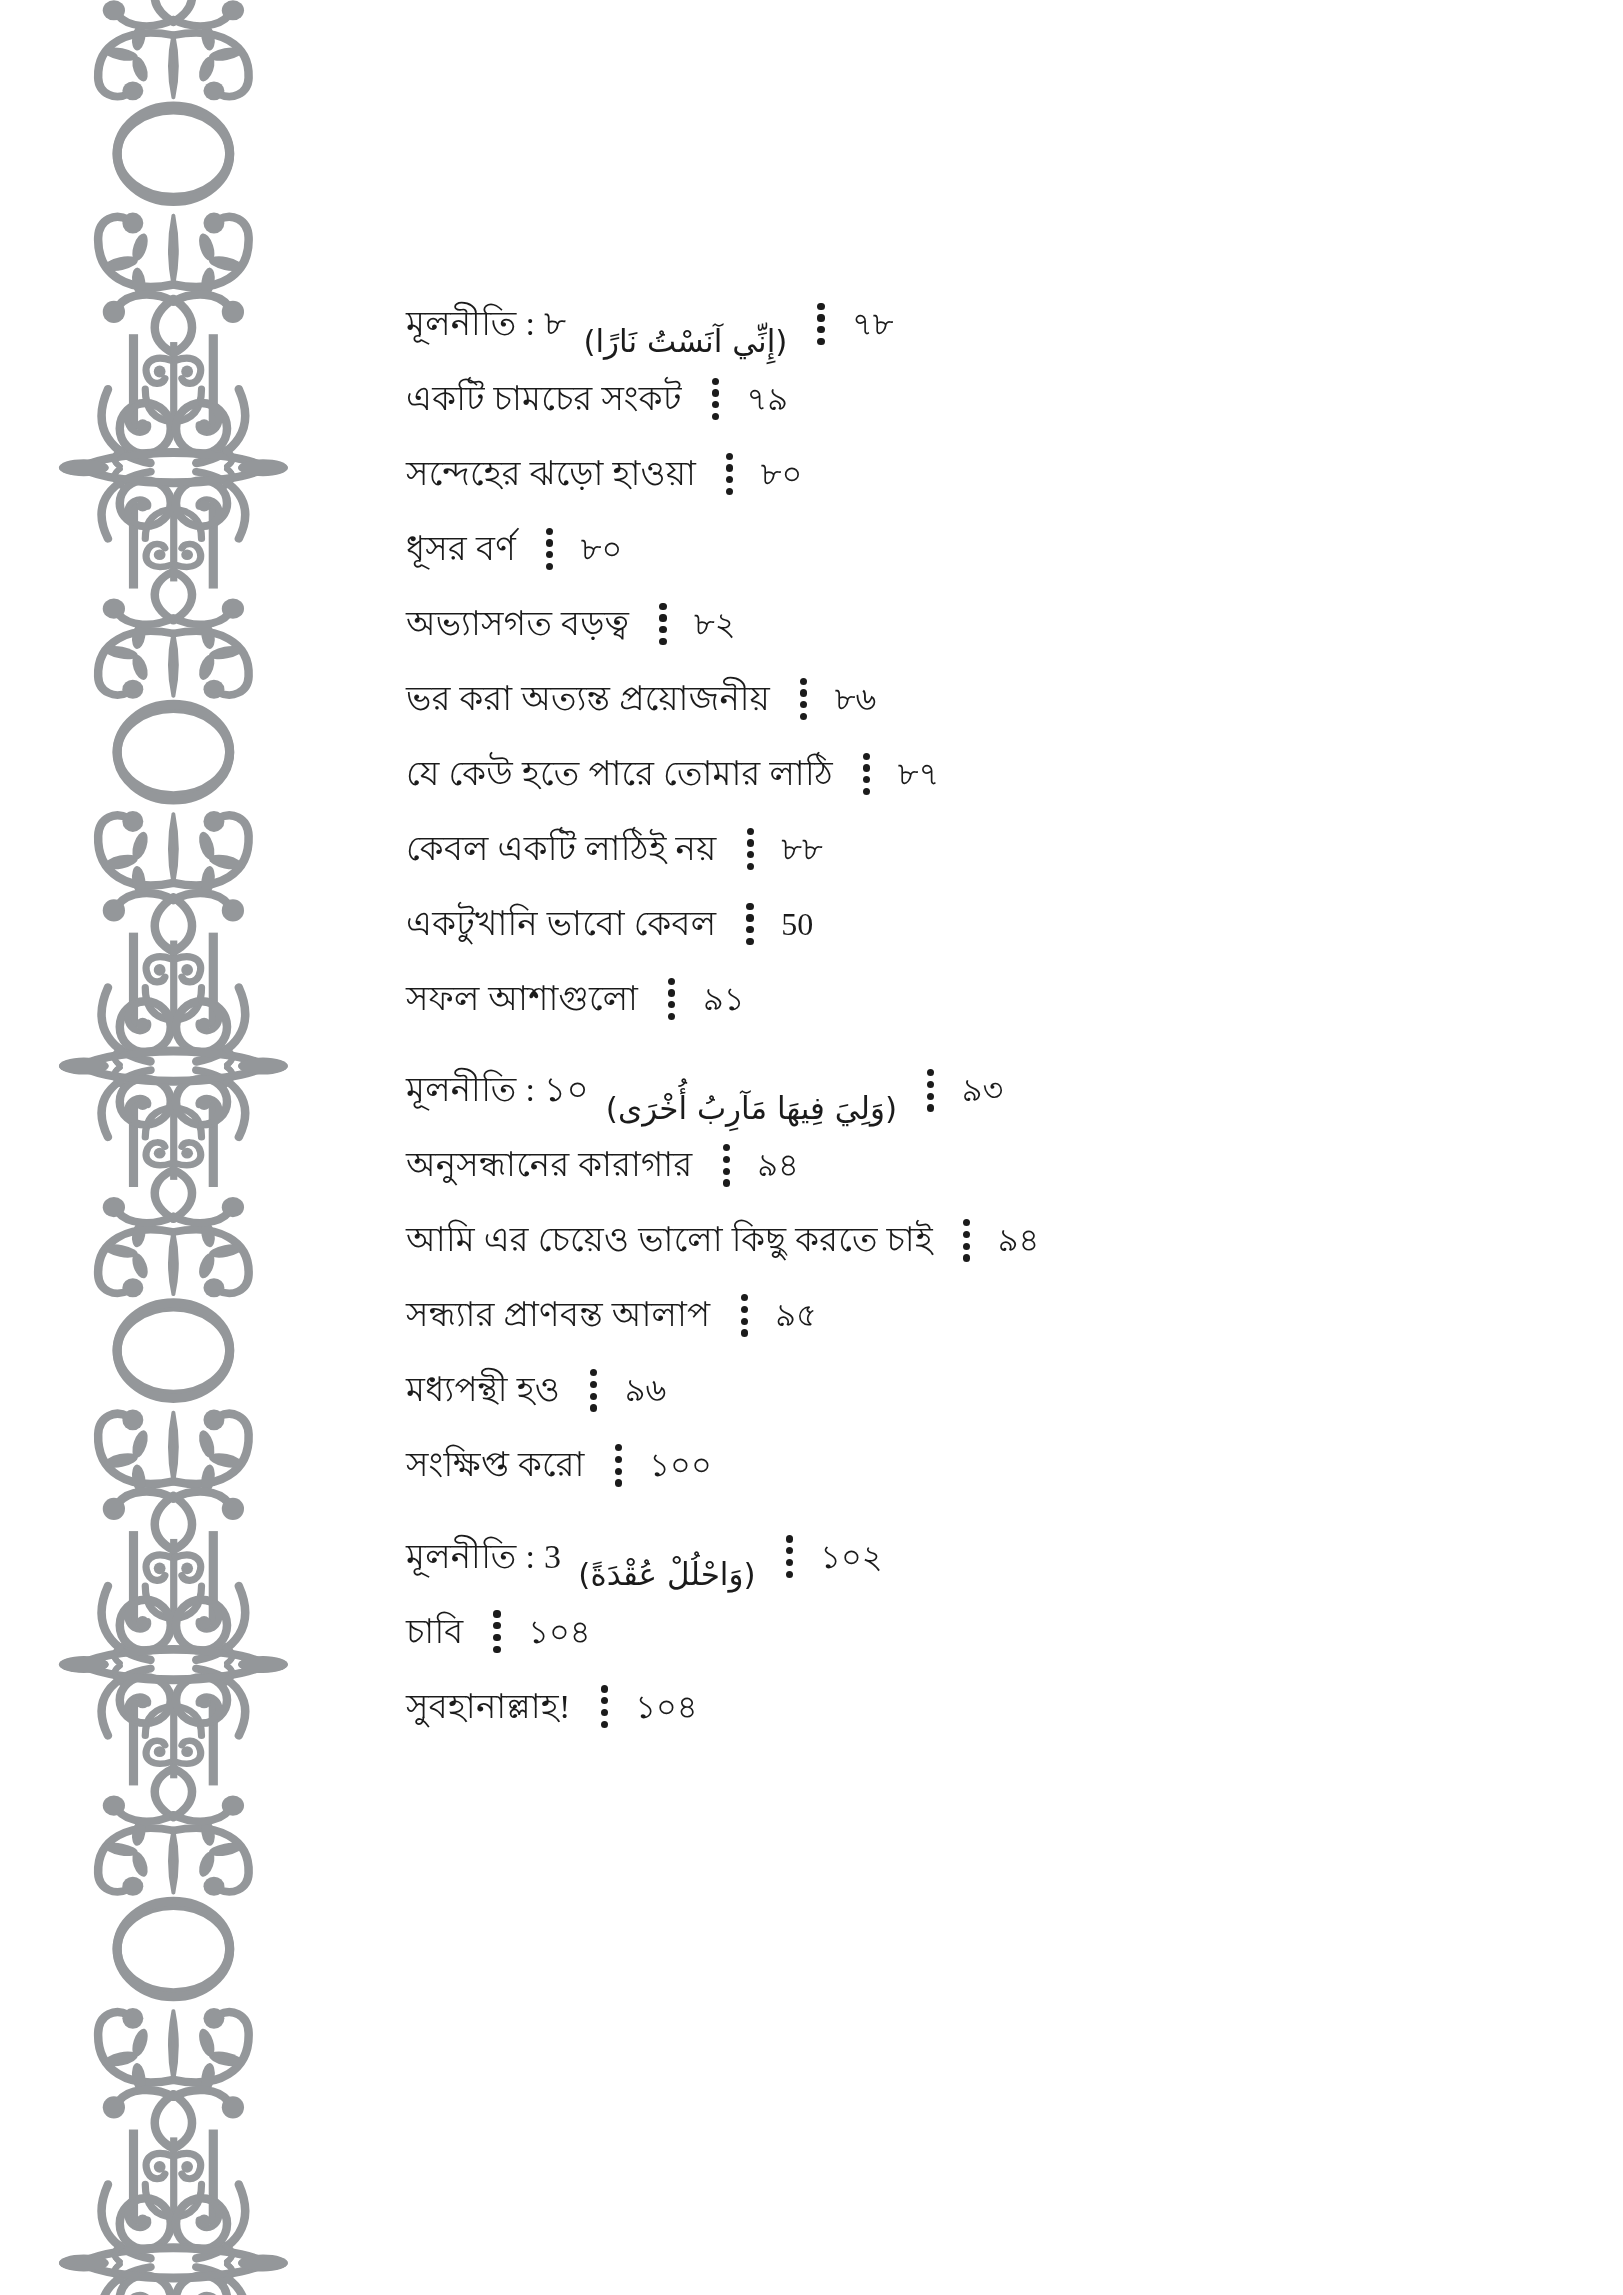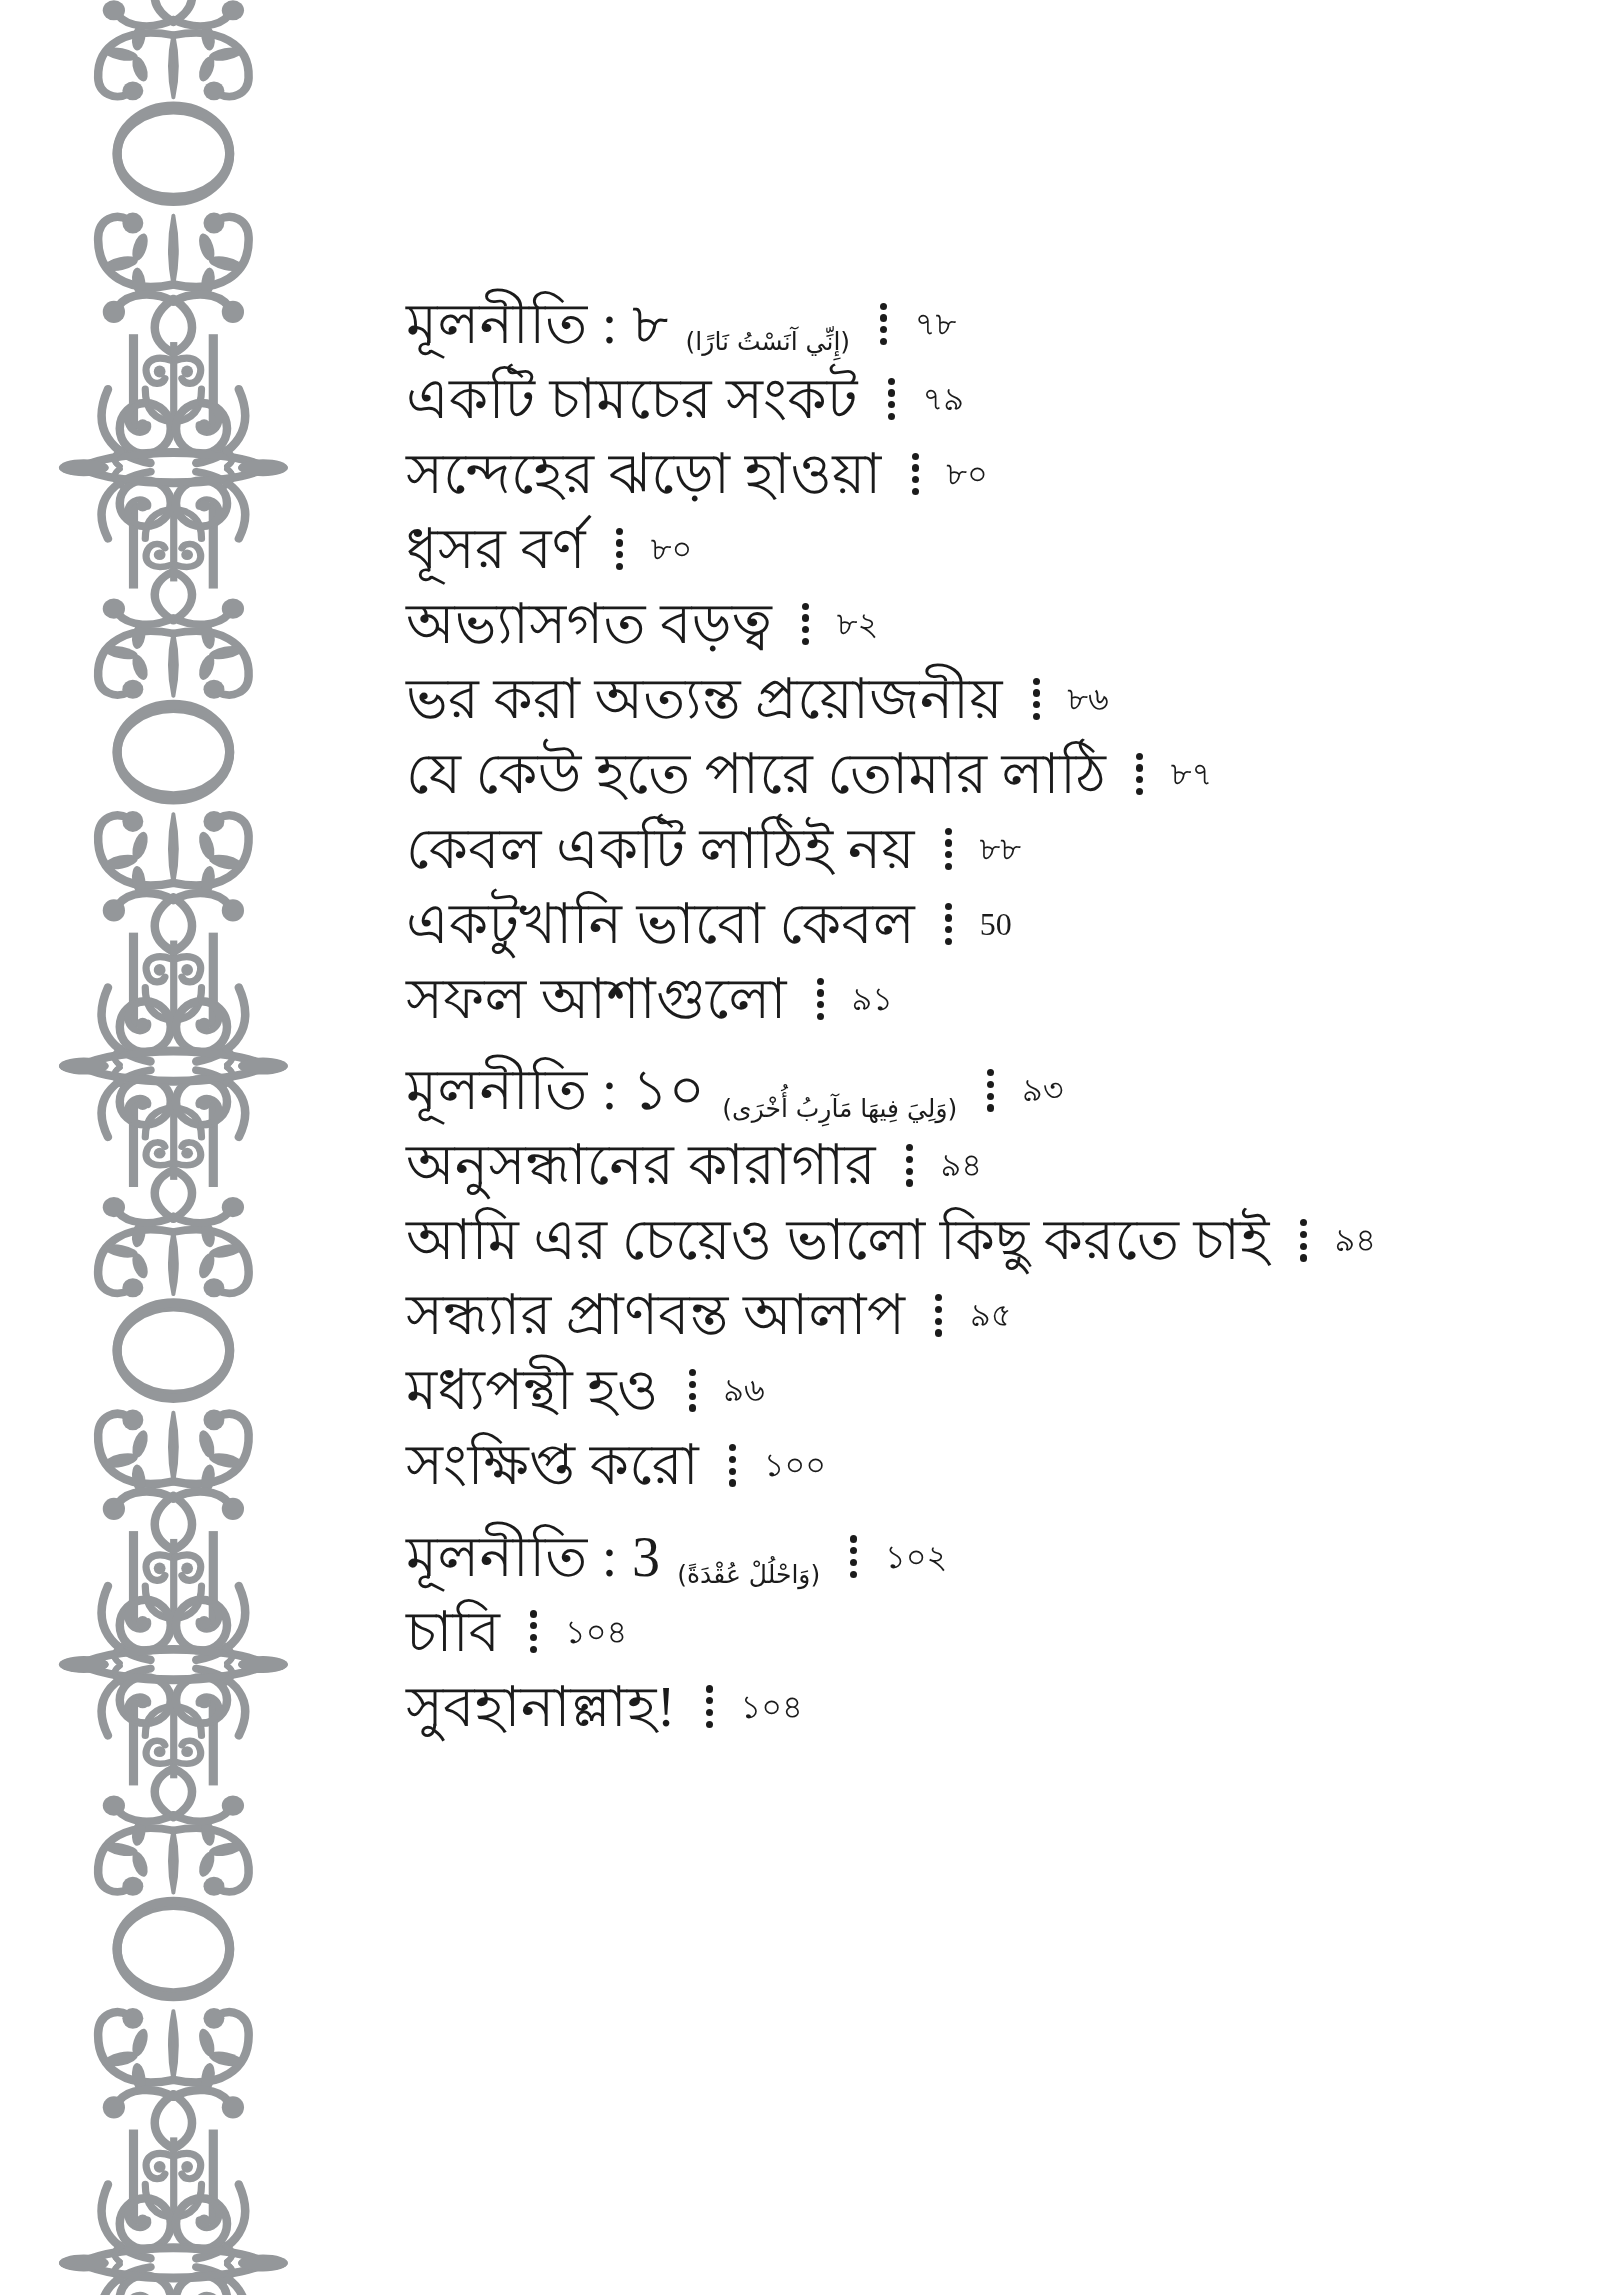--- a/index.html
+++ b/index.html
@@ -22,29 +22,29 @@
     position:absolute;left:406px;top:270px;right:39px;
   }
   .row{
     display:flex;
     align-items:center;
     height:75px;
     white-space:nowrap;
   }
   .row.section{margin-top:16.4px;}
   .title{
-    font-size:56px;
+    font-size:34px;
     line-height:1;
     letter-spacing:0.3px;
   }
   .arabic{
     direction:rtl;
     unicode-bidi:isolate;
     font-family:"DejaVu Sans", sans-serif;
-    font-size:25px;
+    font-size:31px;
     line-height:1;
     margin-left:17px;
     position:relative;
     top:-2.6px;
     margin-top:41px;
   }
   .dots{
     display:inline-flex;
     flex-direction:column;
     gap:4.6px;

